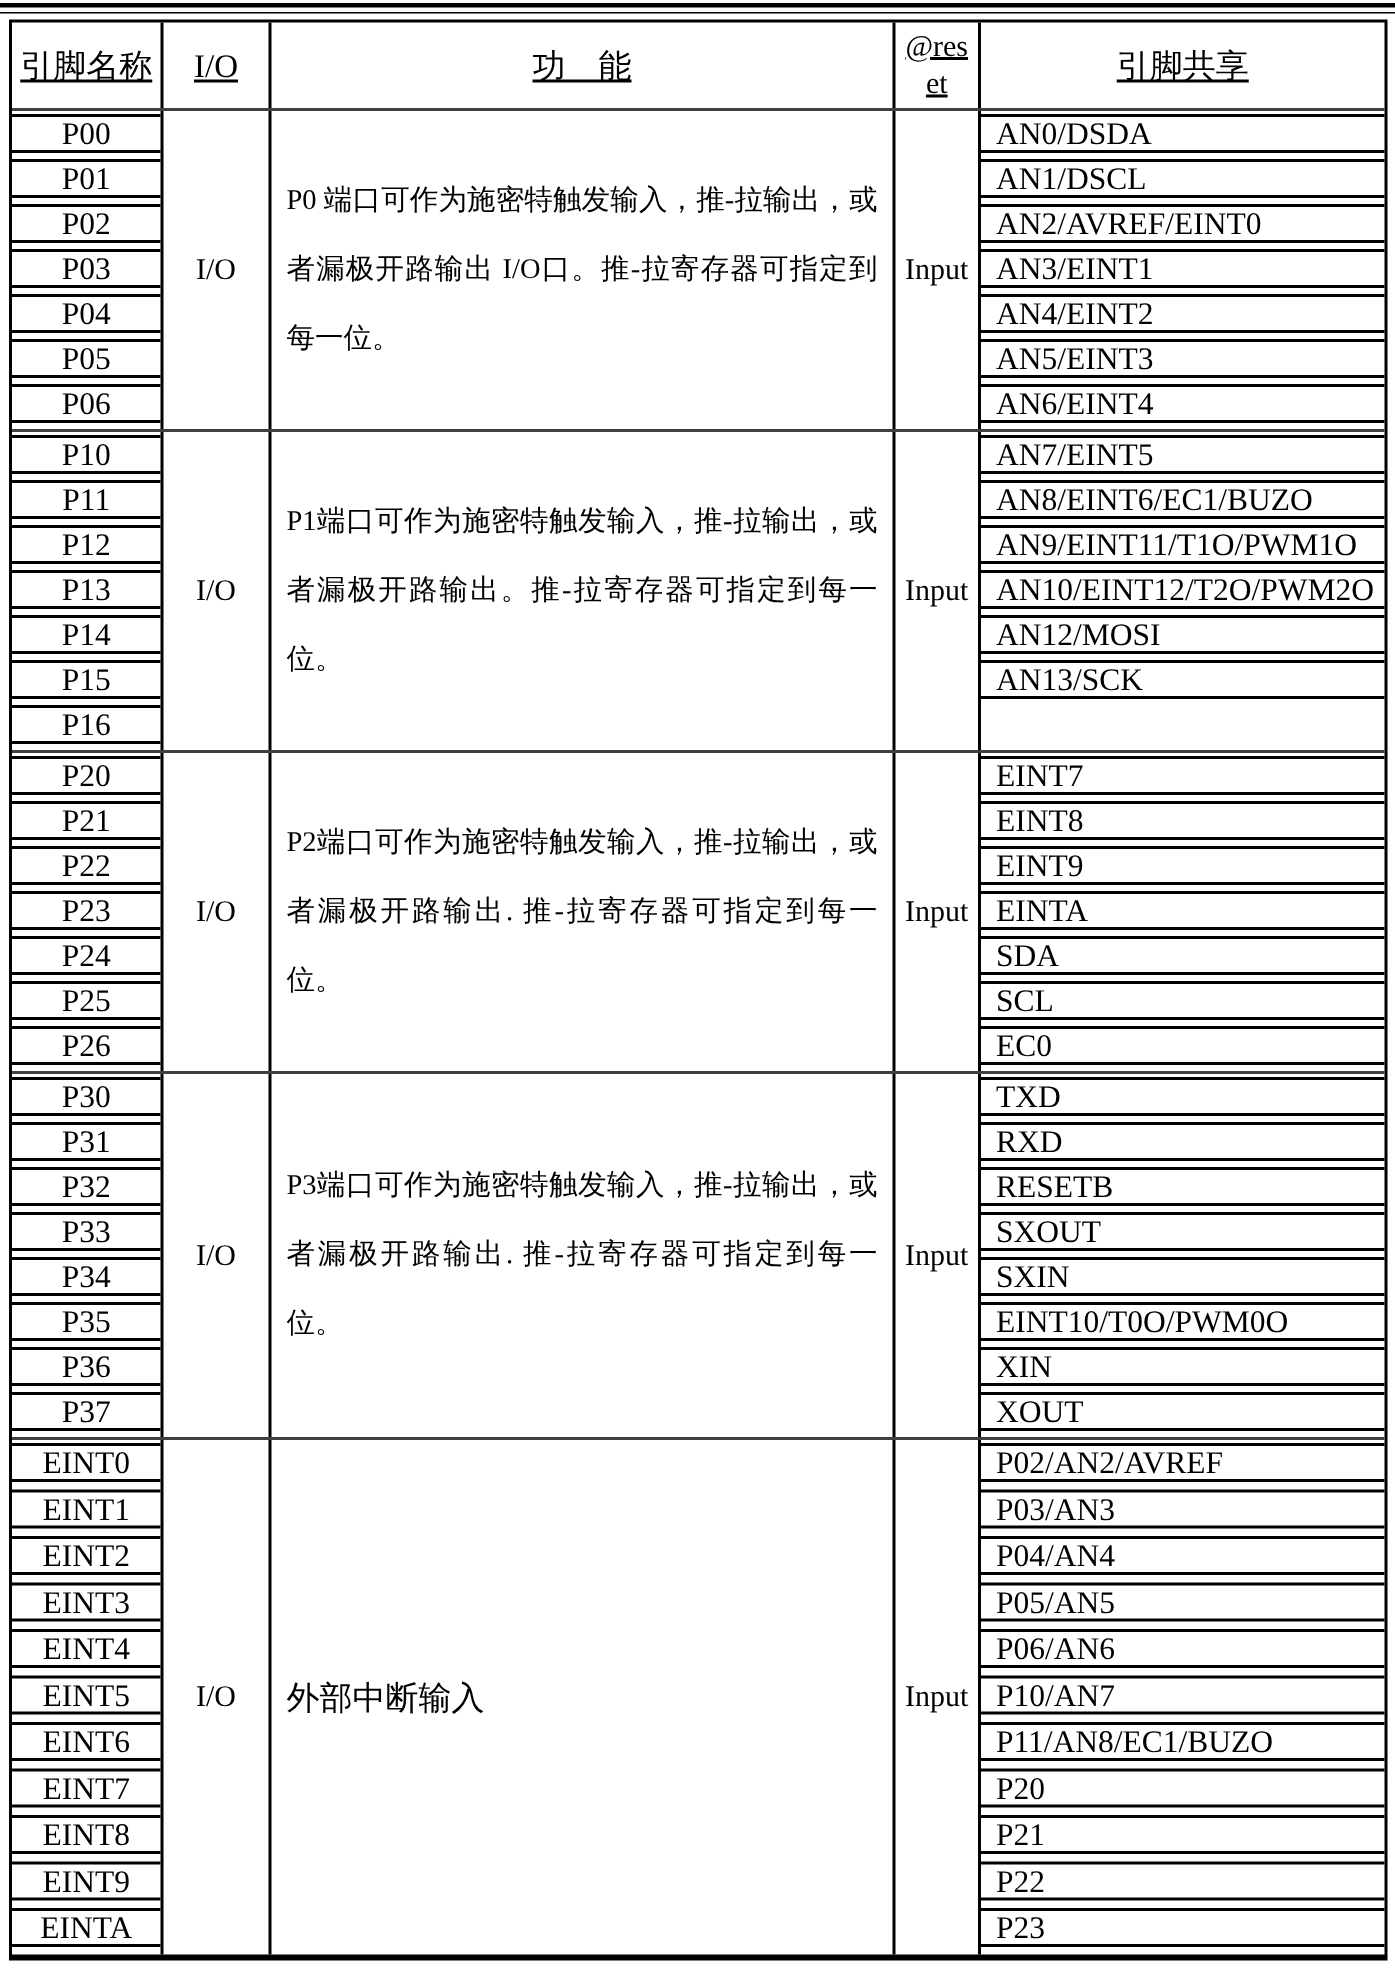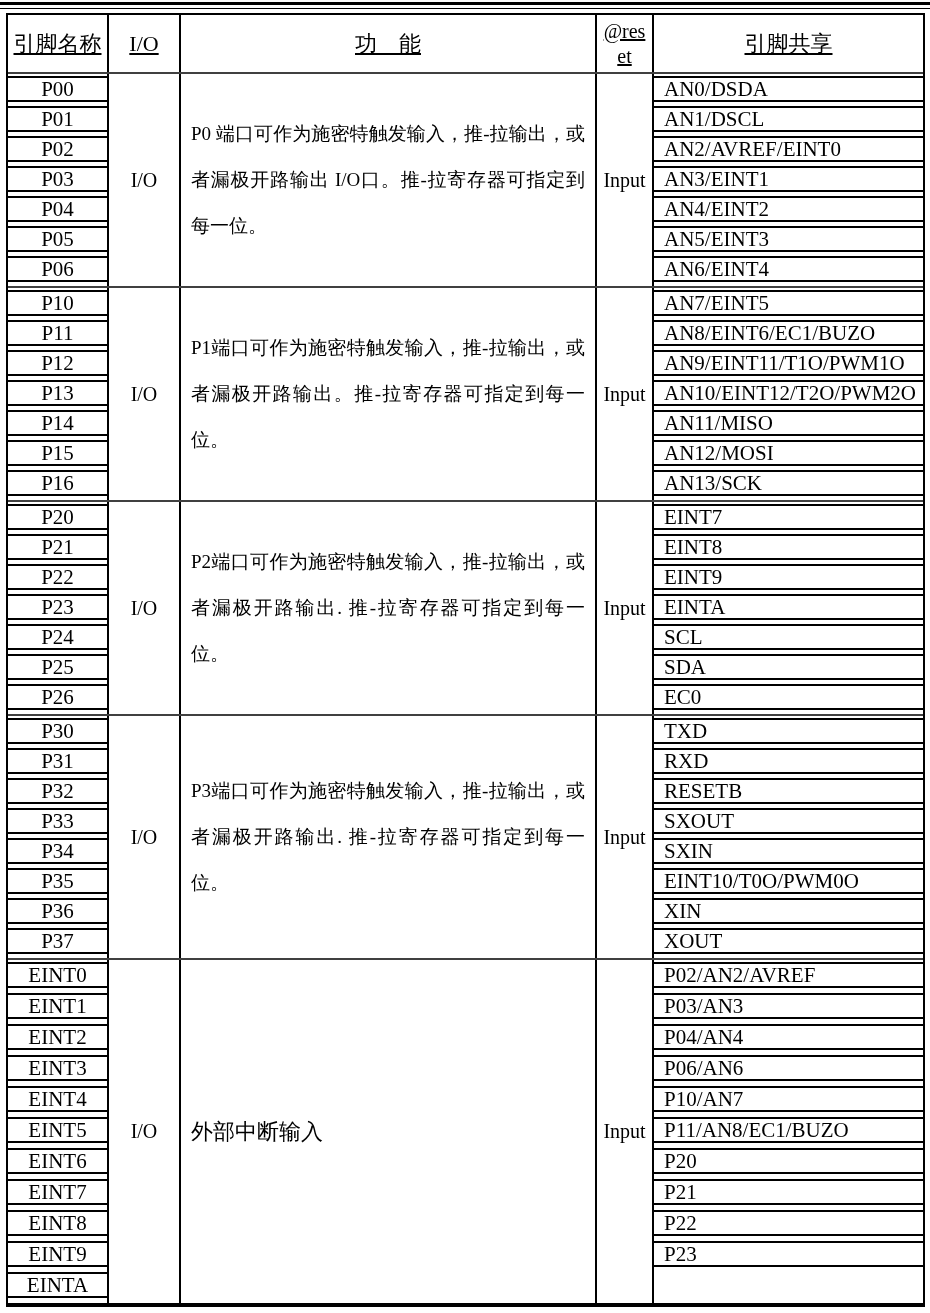--- a/index.html
+++ b/index.html
@@ -124,21 +124,20 @@
       <div class="c2 midcell">I/O</div>
       <div class="c3 funcell">
         <p class="funtext">P1端口可作为施密特触发输入，推-拉输出，或者漏极开路输出。推-拉寄存器可指定到每一位。</p>
       </div>
       <div class="c4 midcell">Input</div>
       <div class="c5 stack">
         <div class="box sharebox">AN7/EINT5</div>
         <div class="box sharebox">AN8/EINT6/EC1/BUZO</div>
         <div class="box sharebox">AN9/EINT11/T1O/PWM1O</div>
         <div class="box sharebox">AN10/EINT12/T2O/PWM2O</div>
-        <div class="box sharebox">AN11/MISO</div>
         <div class="box sharebox">AN12/MOSI</div>
         <div class="box sharebox">AN13/SCK</div>
       </div>
     </div>
     <div class="section">
       <div class="c1 stack">
         <div class="box pinbox">P20</div>
         <div class="box pinbox">P21</div>
         <div class="box pinbox">P22</div>
         <div class="box pinbox">P23</div>
@@ -149,22 +148,22 @@
       <div class="c2 midcell">I/O</div>
       <div class="c3 funcell">
         <p class="funtext">P2端口可作为施密特触发输入，推-拉输出，或者漏极开路输出. 推-拉寄存器可指定到每一位。</p>
       </div>
       <div class="c4 midcell">Input</div>
       <div class="c5 stack">
         <div class="box sharebox">EINT7</div>
         <div class="box sharebox">EINT8</div>
         <div class="box sharebox">EINT9</div>
         <div class="box sharebox">EINTA</div>
+        <div class="box sharebox">SDA</div>
         <div class="box sharebox">SCL</div>
-        <div class="box sharebox">SDA</div>
         <div class="box sharebox">EC0</div>
       </div>
     </div>
     <div class="section">
       <div class="c1 stack">
         <div class="box pinbox">P30</div>
         <div class="box pinbox">P31</div>
         <div class="box pinbox">P32</div>
         <div class="box pinbox">P33</div>
         <div class="box pinbox">P34</div>
@@ -204,20 +203,21 @@
       </div>
       <div class="c2 midcell">I/O</div>
       <div class="c3 funcell">
         <p class="funtext">外部中断输入</p>
       </div>
       <div class="c4 midcell">Input</div>
       <div class="c5 stack">
         <div class="box sharebox">P02/AN2/AVREF</div>
         <div class="box sharebox">P03/AN3</div>
         <div class="box sharebox">P04/AN4</div>
+        <div class="box sharebox">P05/AN5</div>
         <div class="box sharebox">P06/AN6</div>
         <div class="box sharebox">P10/AN7</div>
         <div class="box sharebox">P11/AN8/EC1/BUZO</div>
         <div class="box sharebox">P20</div>
         <div class="box sharebox">P21</div>
         <div class="box sharebox">P22</div>
         <div class="box sharebox">P23</div>
       </div>
     </div>
   </div>

